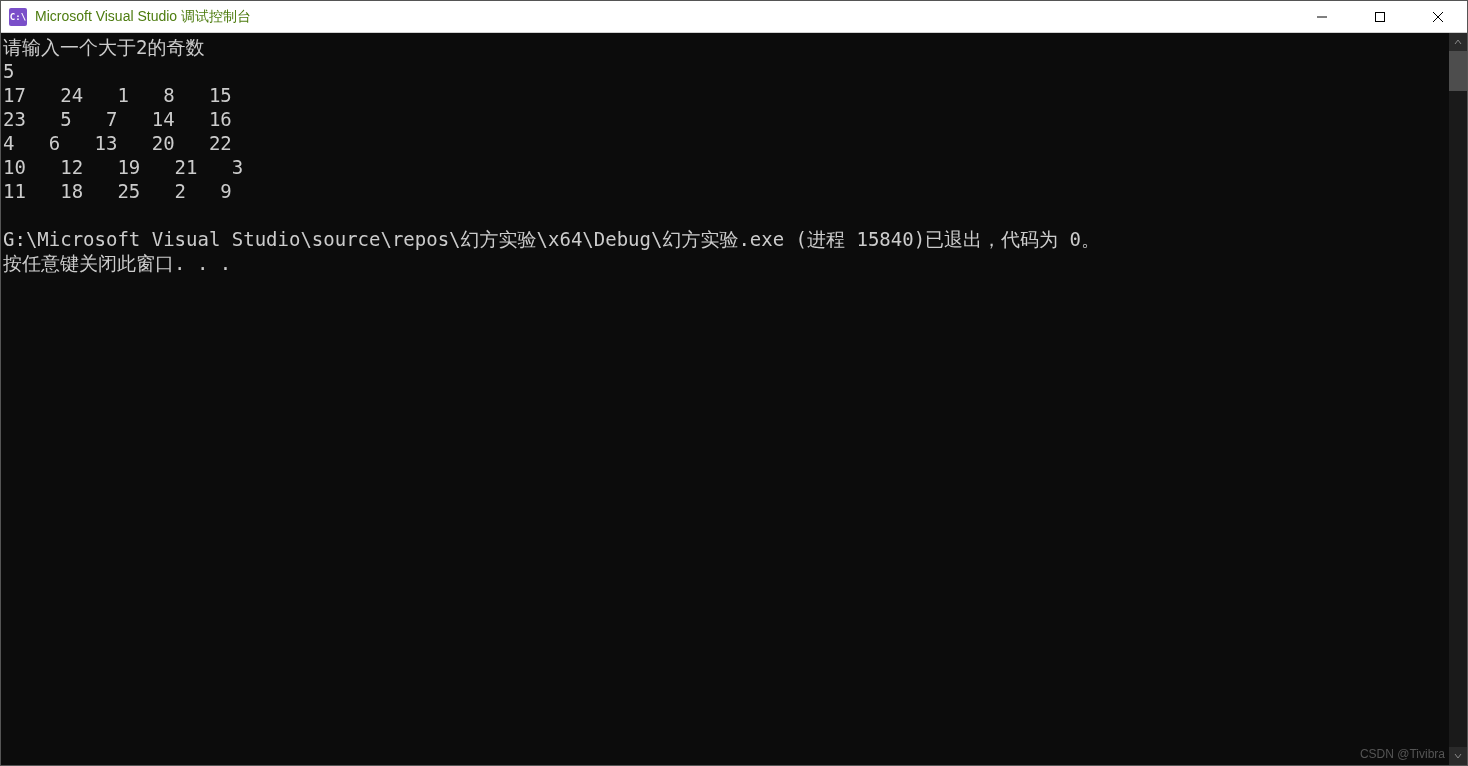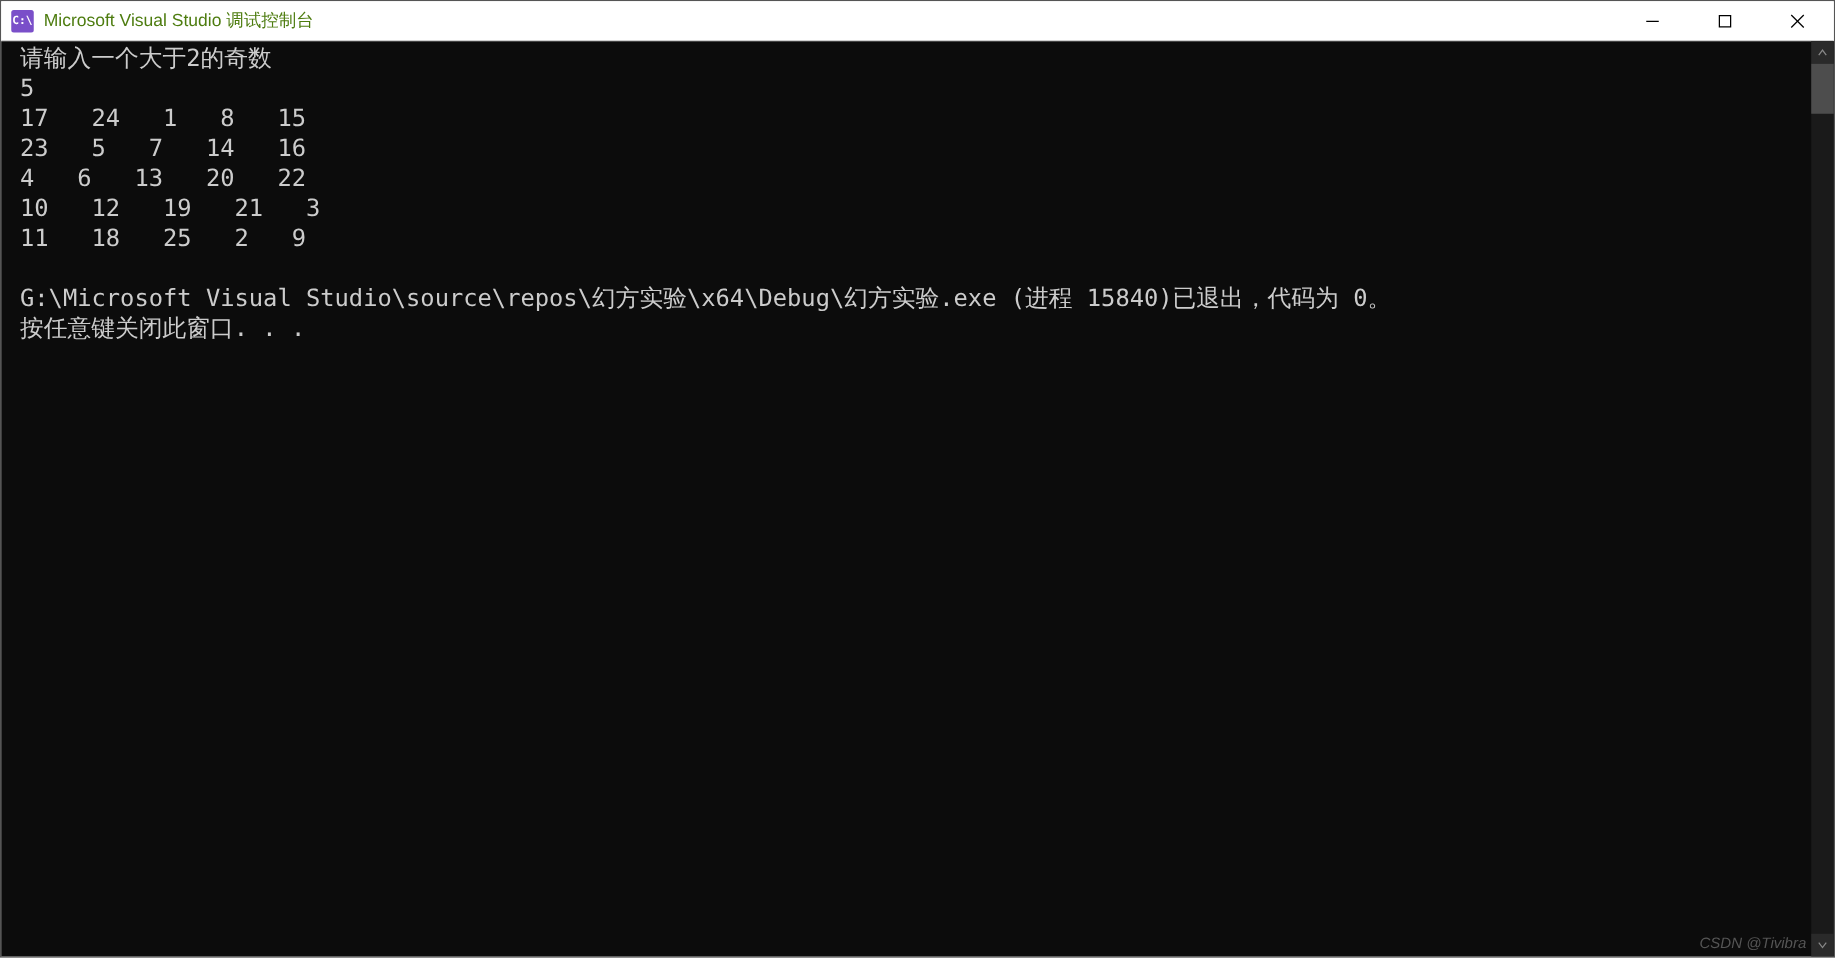--- a/index.html
+++ b/index.html
@@ -7,26 +7,26 @@
   .window { width: 100%; height: 100%; display: flex; flex-direction: column; background: #ffffff; border: 1px solid #555; }
   .titlebar { height: 32px; background: #ffffff; display: flex; align-items: center; padding-left: 8px; border-bottom: 1px solid #d0d0d0; }
   .app-icon { width: 18px; height: 18px; background: #7a4fc9; border-radius: 2px; margin-right: 8px; display: flex; align-items: center; justify-content: center; }
   .app-icon-inner { color: #fff; font-size: 9px; font-weight: bold; font-family: monospace; }
   .title-text { font-size: 14px; color: #4d7c0f; flex: 0 0 auto; }
   .title-spacer { flex: 1; }
   .win-controls { display: flex; height: 100%; }
   .win-btn { width: 58px; height: 100%; display: flex; align-items: center; justify-content: center; color: #000; font-size: 14px; cursor: default; }
   .win-btn svg { stroke: #000; stroke-width: 1; fill: none; }
   .console-wrap { flex: 1; display: flex; background: #0c0c0c; position: relative; }
-  .console { flex: 1; color: #cccccc; font-family: "NSimSun", "SimSun", "Consolas", monospace; font-size: 19px; line-height: 24px; padding: 2px 0 0 15px; white-space: pre; overflow: hidden; }
+  .console { flex: 1; color: #cccccc; font-family: "NSimSun", "SimSun", "Consolas", monospace; font-size: 19px; line-height: 24px; padding: 2px 0 0 2px; white-space: pre; overflow: hidden; }
   .scrollbar { width: 18px; background: #1a1a1a; display: flex; flex-direction: column; }
   .sb-btn { height: 18px; display: flex; align-items: center; justify-content: center; color: #888; font-size: 10px; background: #2a2a2a; }
   .sb-thumb { height: 40px; background: #4d4d4d; }
   .sb-track { flex: 1; }
-  .watermark { position: absolute; bottom: 4px; right: 22px; color: #555; font-size: 12px; font-family: sans-serif; font-style: italic; }
+  .watermark { position: absolute; bottom: 4px; right: 22px; color: #555; font-size: 12px; font-family: sans-serif; }
 </style>
 </head>
 <body>
 
 <div class="window">
 
   <div class="titlebar">
     <div class="app-icon">
       <span class="app-icon-inner">C:\</span>
     </div>

